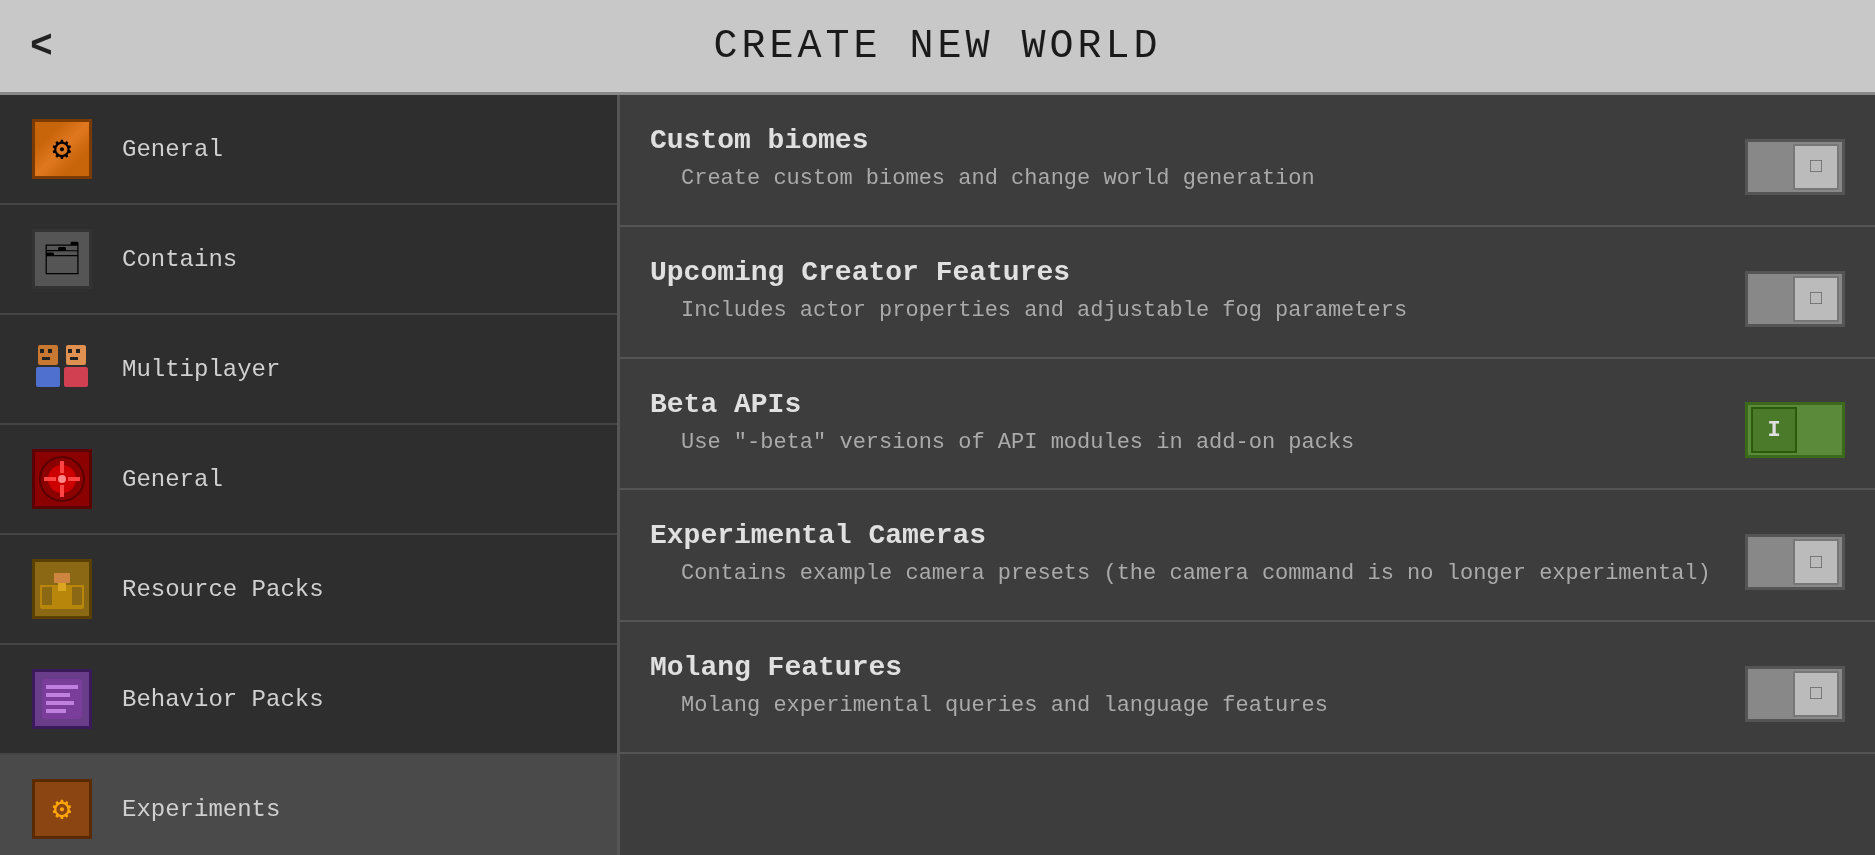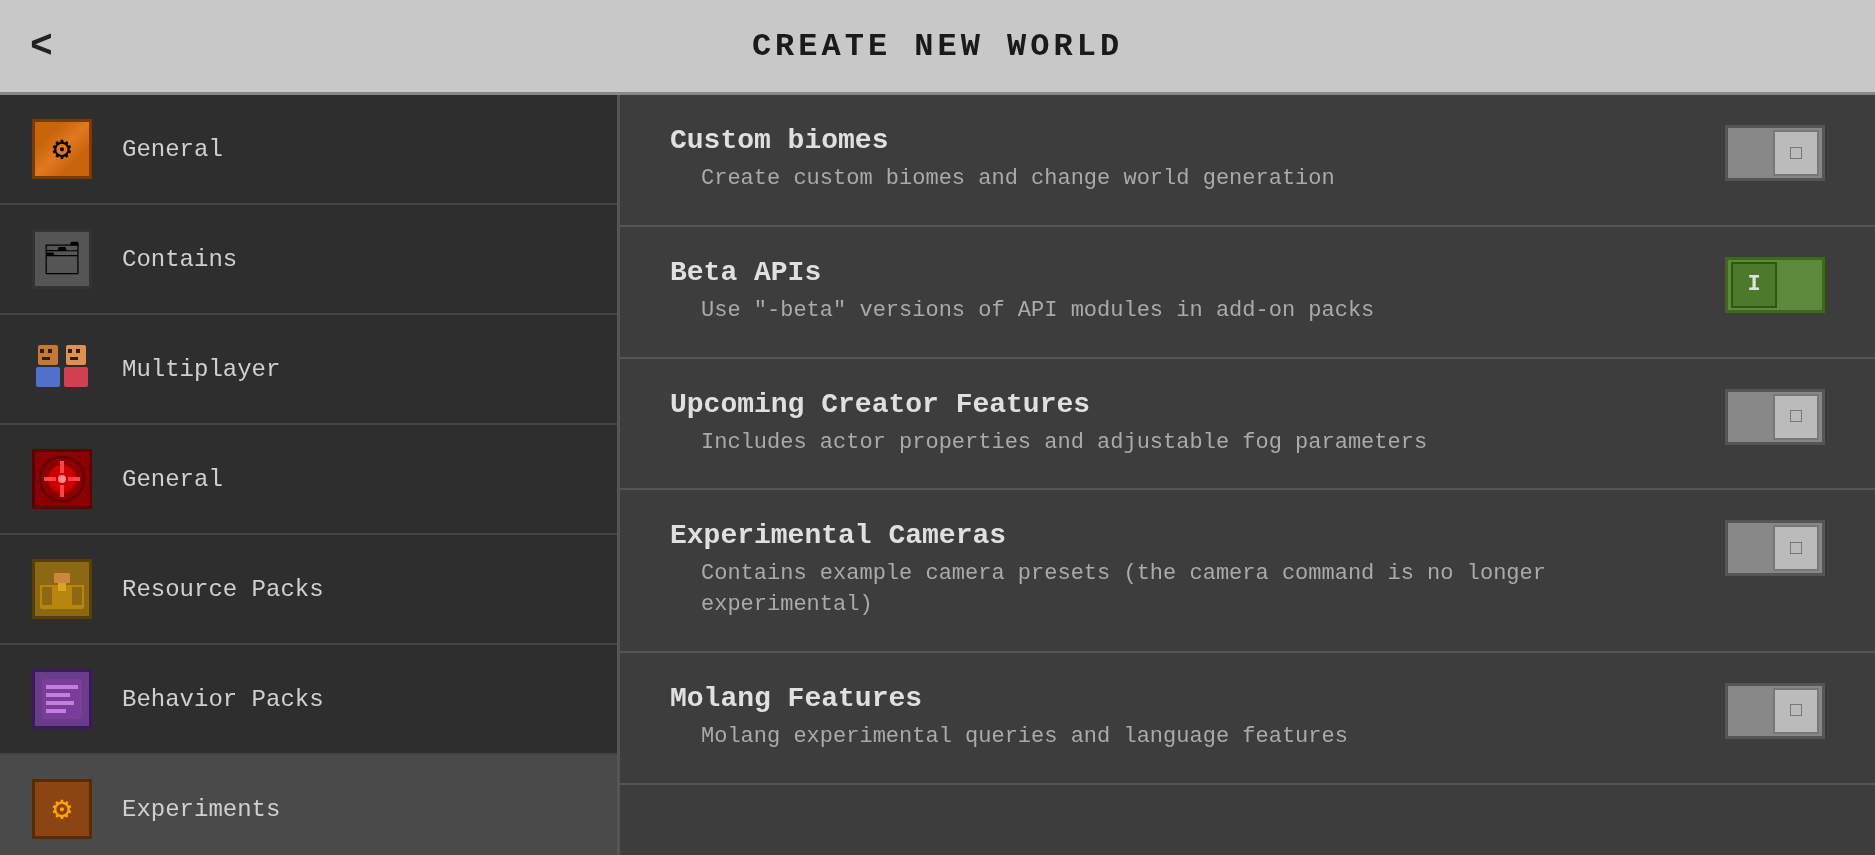--- a/index.html
+++ b/index.html
@@ -28,22 +28,22 @@
       position: absolute;
       left: 30px;
       font-size: 38px;
       font-weight: bold;
       color: #222;
       cursor: pointer;
       font-family: 'Courier New', Courier, monospace;
     }
 
     .header-title {
-      font-size: 32px;
-      font-weight: bold;
+      font-size: 40px;
+      font-weight: normal;
       color: #1a1a1a;
       letter-spacing: 4px;
       font-family: 'Courier New', Courier, monospace;
       text-transform: uppercase;
     }
 
     
     .main-layout {
       display: flex;
       height: 760px;
@@ -92,22 +92,22 @@
     .content {
       flex: 1;
       background: #3d3d3d;
       display: flex;
       flex-direction: column;
       overflow-y: auto;
     }
 
     .content-item {
       display: flex;
-      align-items: flex-start;
-      padding: 30px 50px;
+      align-items: flex-end;
+      padding: 30px 30px;
       border-bottom: 2px solid #555;
       min-height: 130px;
     }
 
     .content-text {
       flex: 1;
     }
 
     .content-title {
       font-size: 28px;
@@ -385,37 +385,37 @@
       </div>
       <div class="toggle-container">
         <div class="toggle">
           <div class="toggle-inner"></div>
         </div>
       </div>
     </div>
 
     <div class="content-item">
       <div class="content-text">
+        <div class="content-title">Upcoming Creator Features</div>
+        <div class="content-desc">Includes actor properties and adjustable fog parameters</div>
+      </div>
+      <div class="toggle-container">
+        <div class="toggle">
+          <div class="toggle-inner"></div>
+        </div>
+      </div>
+    </div>
+
+    <div class="content-item">
+      <div class="content-text">
         <div class="content-title">Beta APIs</div>
         <div class="content-desc">Use "-beta" versions of API modules in add-on packs</div>
       </div>
       <div class="toggle-container">
         <div class="toggle active">
-          <div class="toggle-inner"></div>
-        </div>
-      </div>
-    </div>
-
-    <div class="content-item">
-      <div class="content-text">
-        <div class="content-title">Upcoming Creator Features</div>
-        <div class="content-desc">Includes actor properties and adjustable fog parameters</div>
-      </div>
-      <div class="toggle-container">
-        <div class="toggle">
           <div class="toggle-inner"></div>
         </div>
       </div>
     </div>
 
     <div class="content-item">
       <div class="content-text">
         <div class="content-title">Experimental Cameras</div>
         <div class="content-desc">Contains example camera presets (the camera command is no longer experimental)</div>
       </div>

